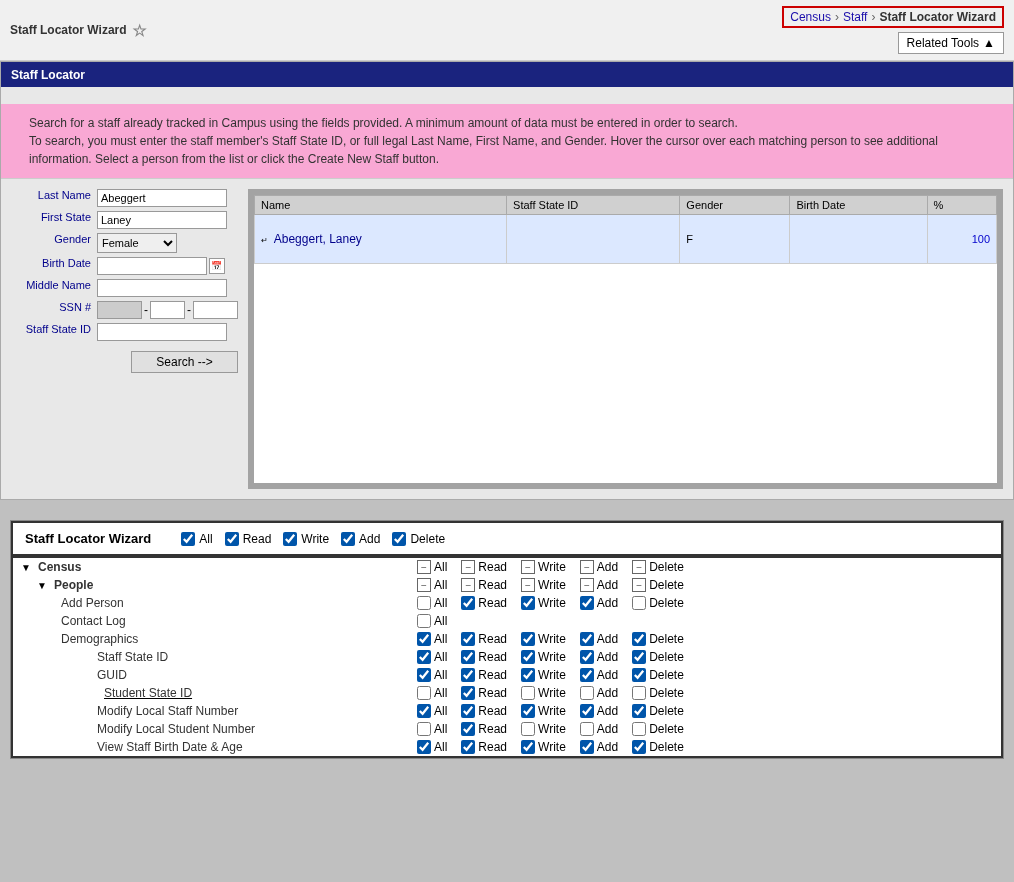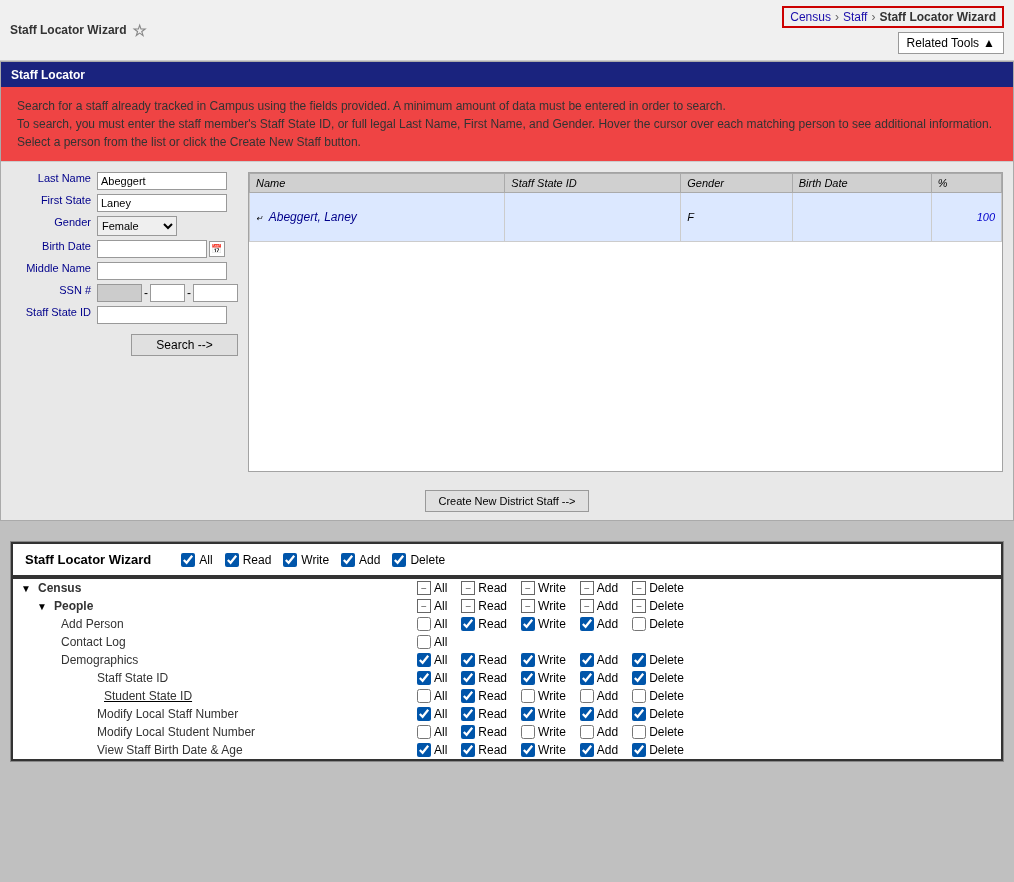--- a/index.html
+++ b/index.html
@@ -52,26 +52,27 @@
       padding: 5px 10px;
       font-weight: bold;
       font-size: 13px;
     }
     .main-panel {
       background: #e8e8e8;
       border: 1px solid #aaa;
       margin: 0;
     }
     .info-text {
-      padding: 10px 16px;
+      padding: 10px 28px;
       font-size: 11px;
       color: #333;
       line-height: 1.5;
-      background: #ef4444;
+      background: #f9a8d4;
       border-bottom: 1px solid #ccc;
+      margin-top: 17px;
     }
     .search-area {
       display: flex;
       padding: 10px;
       gap: 10px;
     }
     .form-fields { display: flex; flex-direction: column; gap: 4px; min-width: 200px; }
     .form-row { display: flex; align-items: flex-start; gap: 6px; }
     .form-label { width: 80px; text-align: right; color: #00008b; font-size: 11px; }
     .form-input { width: 130px; height: 18px; border: 1px solid #999; padding: 1px 3px; font-size: 11px; }
@@ -89,24 +90,23 @@
       background: #e0e0e0;
       border: 1px solid #999;
       padding: 3px 16px;
       cursor: pointer;
       font-size: 12px;
     }
 
     
     .results-panel {
       flex: 1;
-      border: 1px solid #a3a3a3;
+      border: 6px solid #a3a3a3;
       background: white;
       min-height: 300px;
-      font-style: italic;
     }
     .results-table { width: 100%; border-collapse: collapse; }
     .results-table th {
       background: #d0d0d0;
       border: 1px solid #aaa;
       padding: 3px 6px;
       font-weight: normal;
       text-align: left;
       font-size: 11px;
     }
@@ -259,23 +259,20 @@
               <td></td>
               <td>F</td>
               <td></td>
               <td class="pct-col">100</td>
             </tr>
           </tbody>
         </table>
       </div>
     </div>
   </div>
-  <div class="create-btn-row">
-    <button class="create-btn">Create New District Staff --&gt;</button>
-  </div>
 </div>
 
 <div style="padding: 10px;">
   <div class="permissions-section">
 
     <div style="padding: 8px 12px; display: flex; align-items: center; border-bottom: 1px solid #ccc; border: 2px solid #333; background: white;">
       <span class="permissions-title">Staff Locator Wizard</span>
       <div style="display:flex; align-items:center; gap:12px; margin-left: 20px;">
         <div class="checkbox-group">
           <input type="checkbox" checked="" class="blue-check" style="">
@@ -463,20 +460,49 @@
                   <span>Add</span>
                 </div>
                 <div class="perm-item">
                   <input type="checkbox" checked="" class="blue-check" style="">
                   <span>Delete</span>
                 </div>
               </div>
             </td>
           </tr>
 
+          <tr>
+            <td style="padding-left:64px;">
+              <span class="leaf-sub">GUID</span>
+            </td>
+            <td>
+              <div class="perm-row">
+                <div class="perm-item">
+                  <input type="checkbox" checked="" class="blue-check" style="">
+                  <span>All</span>
+                </div>
+                <div class="perm-item">
+                  <input type="checkbox" checked="" class="blue-check" style="">
+                  <span>Read</span>
+                </div>
+                <div class="perm-item">
+                  <input type="checkbox" checked="" class="blue-check" style="">
+                  <span>Write</span>
+                </div>
+                <div class="perm-item">
+                  <input type="checkbox" checked="" class="blue-check" style="">
+                  <span>Add</span>
+                </div>
+                <div class="perm-item">
+                  <input type="checkbox" checked="" class="blue-check" style="">
+                  <span>Delete</span>
+                </div>
+              </div>
+            </td>
+          </tr>
 
           <tr>
             <td style="padding-left:71px;text-decoration:underline;">
               <span class="leaf-sub">Student State ID</span>
             </td>
             <td>
               <div class="perm-row">
                 <div class="perm-item">
                   <input type="checkbox" style="">
                   <span>All</span>

